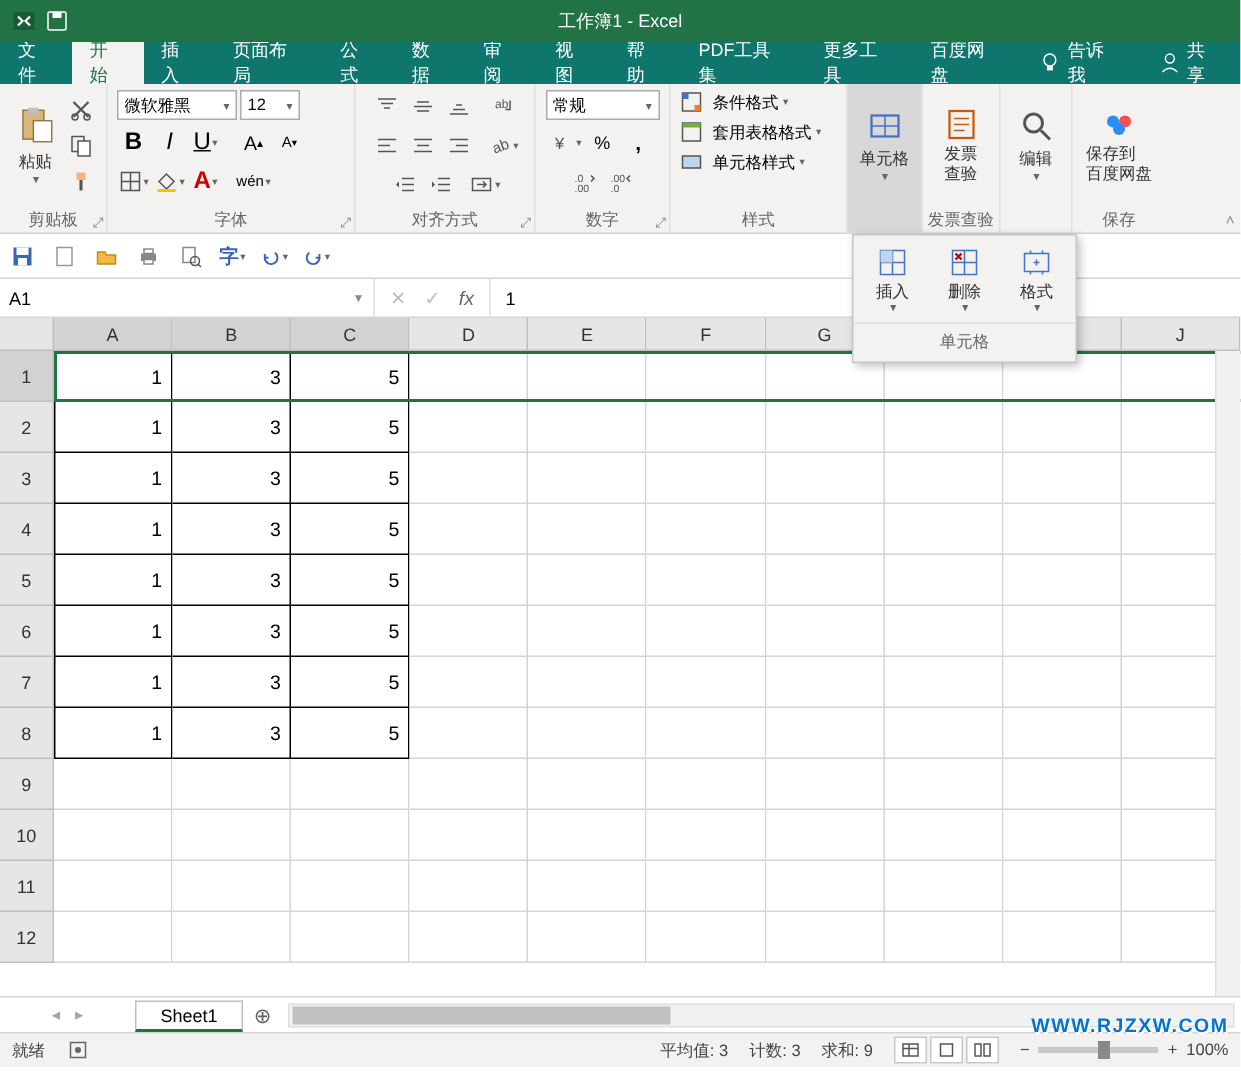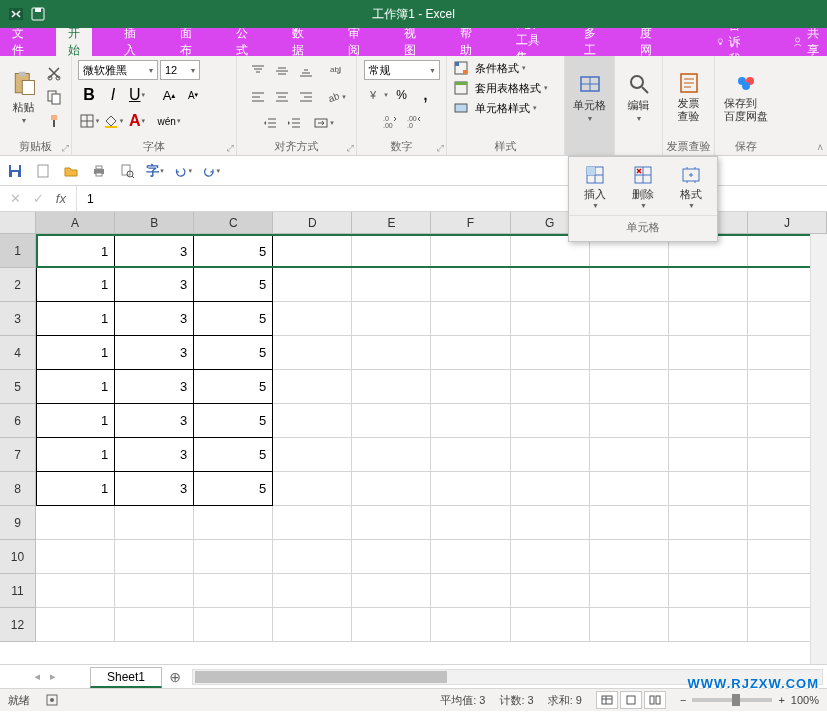--- a/index.html
+++ b/index.html
@@ -8,21 +8,21 @@
 
 .titlebar { height: 28px; background: #217346; display: flex; align-items: center; color: #fff; font-size: 12px; position: relative; }
 .titlebar .leftcorner { width: 60px; height: 100%; display: flex; align-items: center; padding-left: 8px; gap: 6px; }
 .titlebar .title { position: absolute; left: 50%; transform: translateX(-50%); }
 .titlebar .right { position: absolute; right: 0; display: flex; align-items: center; height: 100%; }
 .titlebar .login-btn { background: #fff; color: #217346; padding: 2px 14px; font-size: 12px; margin-right: 8px; cursor: pointer; }
 .titlebar .winbtn { width: 46px; height: 28px; display: flex; align-items: center; justify-content: center; cursor: pointer; }
 .titlebar .winbtn svg { stroke: #fff; fill: none; stroke-width: 1; }
 
 
-.menubar { height: 28px; background: #d946ef; display: flex; align-items: stretch; color: #fff; font-size: 12px; gap: 20px; }
+.menubar { height: 28px; background: #0f766e; display: flex; align-items: stretch; color: #fff; font-size: 12px; }
 .menubar .tab { padding: 0 12px; display: flex; align-items: center; cursor: pointer; }
 .menubar .tab.active { background: #f3f2f1; color: #217346; }
 .menubar .spacer { flex: 1; }
 .menubar .tell { display: flex; align-items: center; padding: 0 12px; gap: 4px; }
 .menubar .share { display: flex; align-items: center; padding: 0 12px; gap: 4px; }
 
 
 .ribbon { height: 100px; background: #f3f2f1; border-bottom: 1px solid #d5d5d5; display: flex; position: relative; }
 .ribbon-group { border-right: 1px solid #e1dfdd; display: flex; flex-direction: column; }
 .ribbon-group .ctl-area { flex: 1; display: flex; align-items: center; padding: 2px 6px; gap: 2px; }
@@ -424,52 +424,52 @@
             <line x1="3" y1="12" x2="21" y2="12" stroke="#4472c4"></line>
             <line x1="12" y1="5" x2="12" y2="19" stroke="#4472c4"></line>
           </svg>
         <span>单元格</span>
         <span class="dd-tiny">▼</span>
       </div>
     </div>
     <div class="grp-label"></div>
   </div>
 
-  <div class="ribbon-group" style="width:48px">
-    <div class="ctl-area">
-      <div class="big-btn narrow">
-        <svg class="icon24" viewBox="0 0 24 24">
-            <circle cx="10" cy="10" r="6" fill="none" stroke="#555" stroke-width="2"></circle>
-            <line x1="15" y1="15" x2="21" y2="21" stroke="#555" stroke-width="2"></line>
-          </svg>
-        <span>编辑</span>
-        <span class="dd-tiny">▼</span>
-      </div>
-    </div>
-    <div class="grp-label"></div>
-  </div>
-
   <div class="ribbon-group" style="width:52px">
     <div class="ctl-area">
       <div class="big-btn narrow">
         <svg class="icon24" viewBox="0 0 24 24">
             <rect x="4" y="3" width="16" height="18" fill="none" stroke="#c55a11" stroke-width="1.5"></rect>
             <line x1="7" y1="8" x2="17" y2="8" stroke="#c55a11"></line>
             <line x1="7" y1="12" x2="17" y2="12" stroke="#c55a11"></line>
             <line x1="7" y1="16" x2="14" y2="16" stroke="#c55a11"></line>
           </svg>
         <span style="white-space:pre-line;text-align:center;line-height:1.1">发票
 查验</span>
       </div>
     </div>
     <div class="grp-label">
         <span>发票查验</span>
       </div>
   </div>
 
+  <div class="ribbon-group" style="width:48px">
+    <div class="ctl-area">
+      <div class="big-btn narrow">
+        <svg class="icon24" viewBox="0 0 24 24">
+            <circle cx="10" cy="10" r="6" fill="none" stroke="#555" stroke-width="2"></circle>
+            <line x1="15" y1="15" x2="21" y2="21" stroke="#555" stroke-width="2"></line>
+          </svg>
+        <span>编辑</span>
+        <span class="dd-tiny">▼</span>
+      </div>
+    </div>
+    <div class="grp-label"></div>
+  </div>
+
   <div class="ribbon-group" style="width:62px;border-right:none">
     <div class="ctl-area">
       <div class="big-btn" style="width:56px">
         <svg class="icon24" viewBox="0 0 24 24">
             <circle cx="8" cy="10" r="4" fill="#2c8ef4"></circle>
             <circle cx="16" cy="10" r="4" fill="#ff4c4c"></circle>
             <circle cx="12" cy="15" r="4" fill="#2c8ef4"></circle>
           </svg>
         <span style="white-space:pre-line;text-align:left;line-height:1.1">保存到
 百度网盘</span>
@@ -565,20 +565,24 @@
   <div class="qbtn">
       <svg class="icon" viewBox="0 0 16 16">
         <path d="M5 5 A5 5 0 1 0 13 9" fill="none" stroke="#3a66b5" stroke-width="1.5"></path>
         <path d="M13 6 l0 3 l-3 0" fill="none" stroke="#3a66b5" stroke-width="1.5"></path>
       </svg>
       <span class="dd-tiny">▾</span>
     </div>
 </div>
 
 <div class="formulabar">
+  <div class="namebox">
+    <span>A1</span>
+    <span class="dd">▼</span>
+  </div>
   <div class="fx-btns">
     <span style="cursor:default">✕</span>
     <span style="cursor:default">✓</span>
     <span class="fx">fx</span>
   </div>
   <div class="fx-input">
     <span>1</span>
   </div>
 </div>
 

